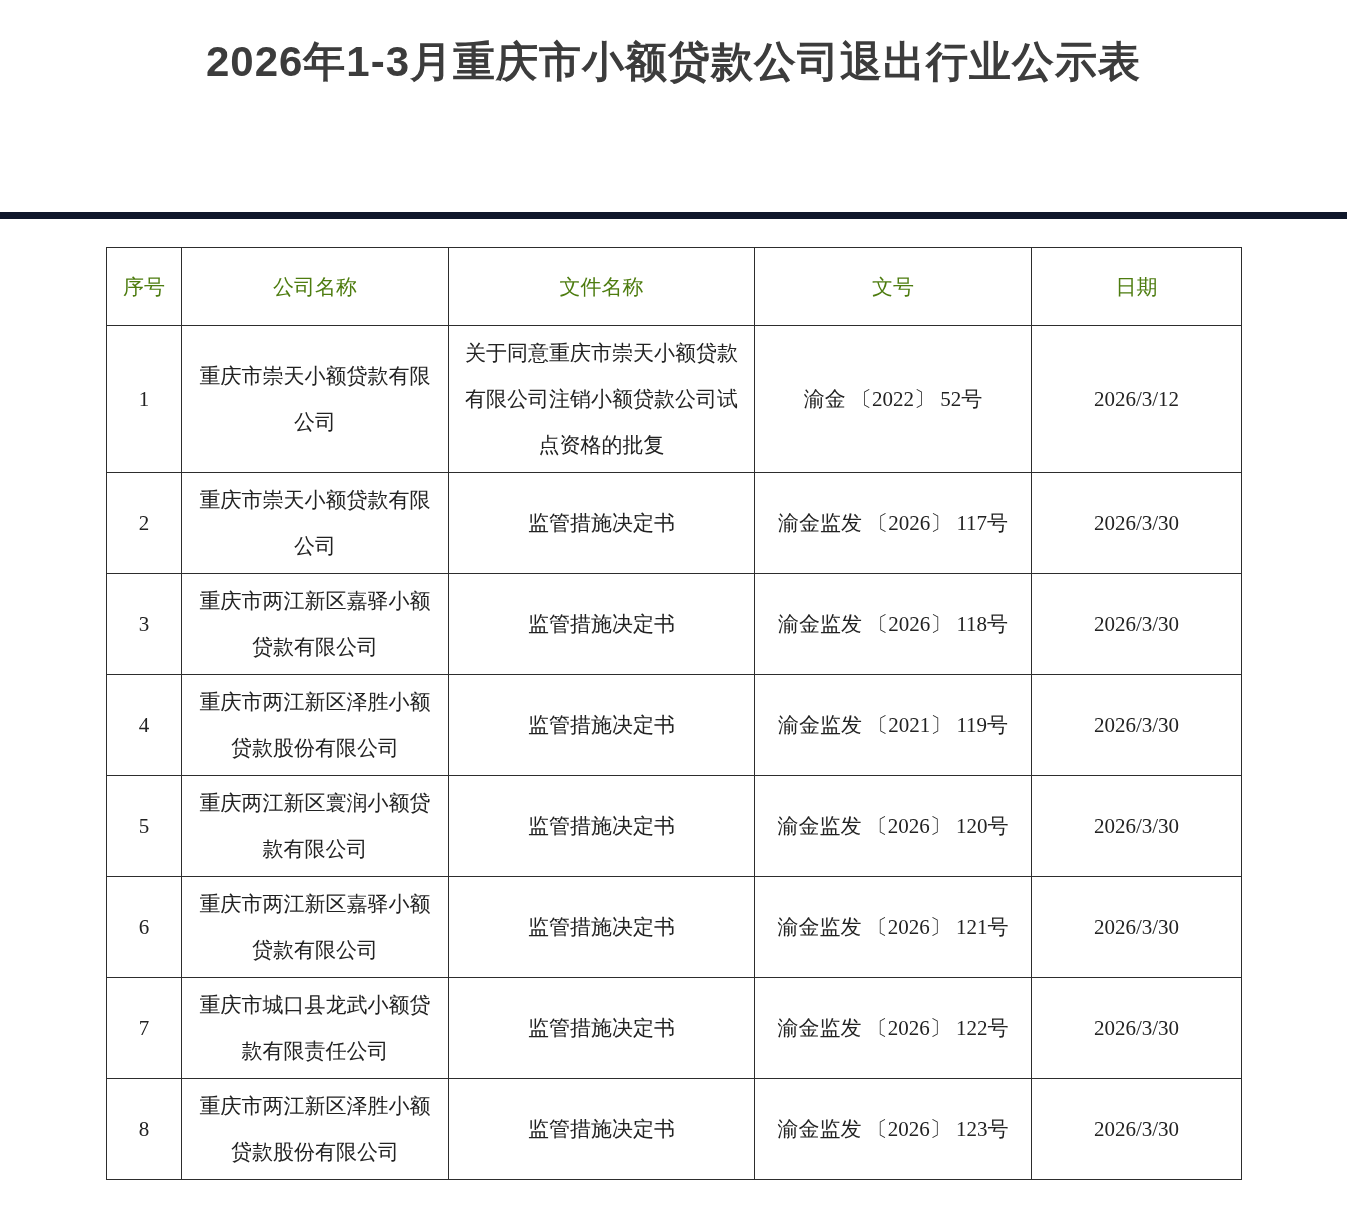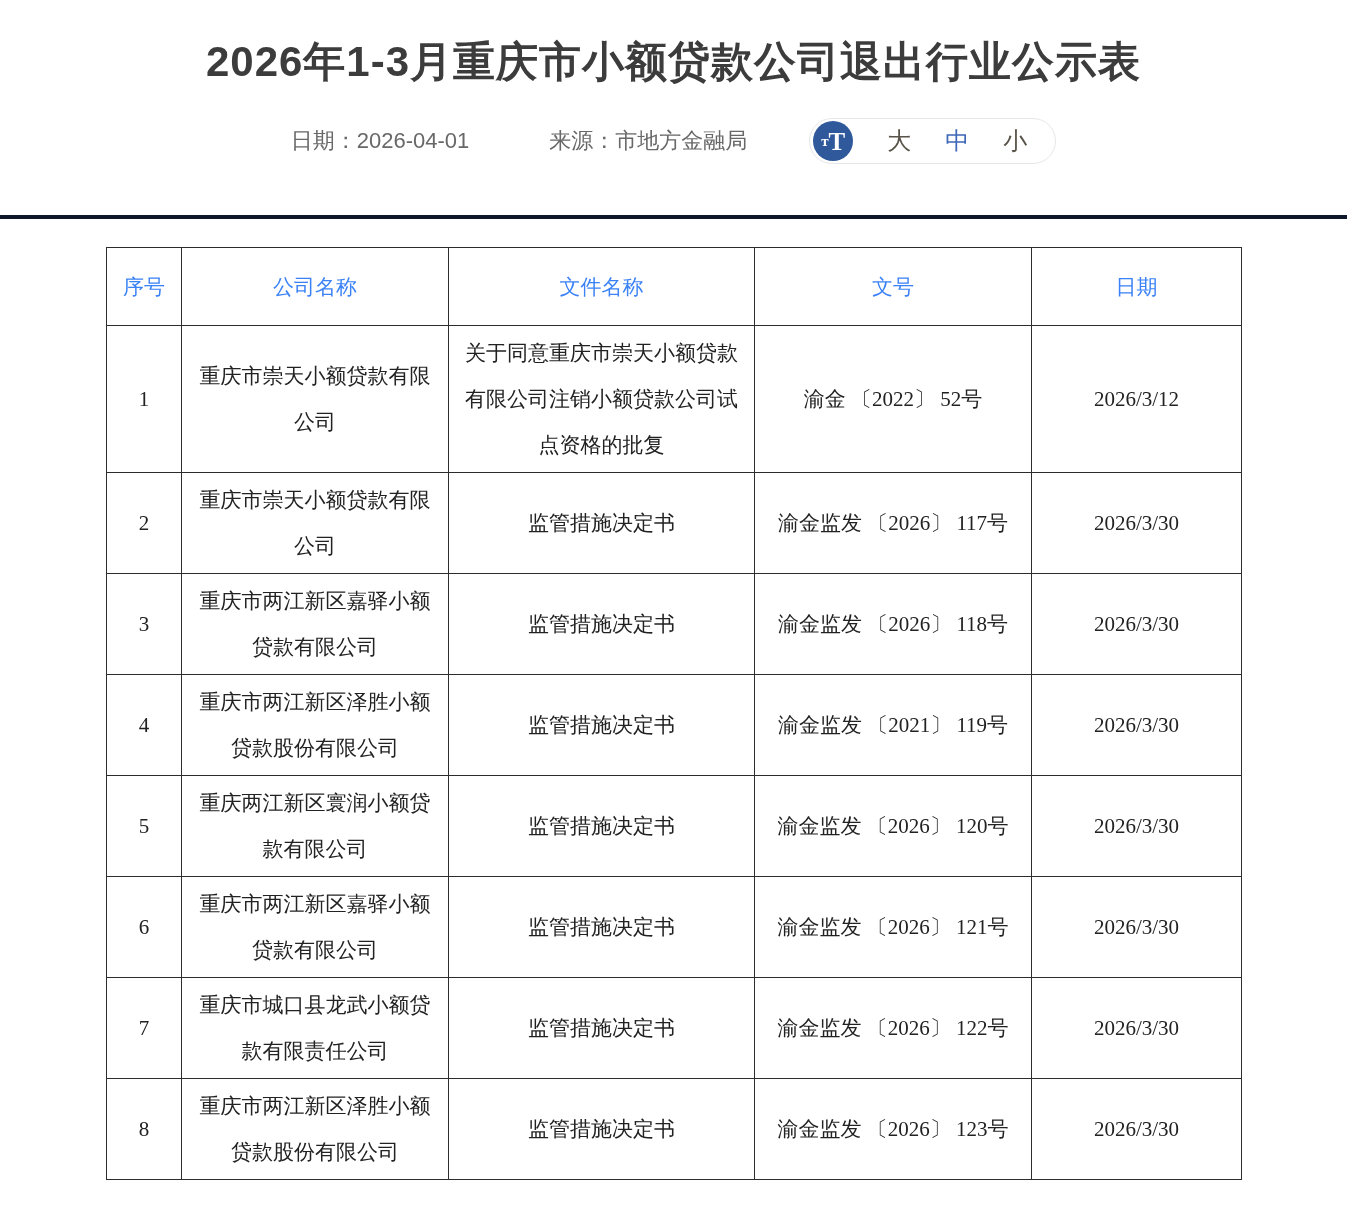--- a/index.html
+++ b/index.html
@@ -6,21 +6,21 @@
   html, body { background: #ffffff; }
   body {
     width: 1347px; height: 1206px; overflow: hidden;
     font-family: "Liberation Sans", "DejaVu Sans", sans-serif;
     color: #333;
   }
   
   .header-block {
     width: 100%;
     padding-top: 30px;
-    border-bottom: 4px solid #0f172a;
+    border-bottom: 7px solid #0f172a;
     height: 219px;
   }
   .page-title {
     text-align: center;
     font-size: 42px;
     font-weight: 700;
     color: #3c3c3c;
     line-height: 64px;
     letter-spacing: 1px;
   }
@@ -94,44 +94,31 @@
     text-align: center;
     vertical-align: middle;
     padding: 4px 14px;
     line-height: 46px;
     font-weight: 400;
   }
   .pub-table thead tr { height: 78px; }
   .pub-table thead th {
     font-family: "Liberation Sans", "DejaVu Sans", sans-serif;
     font-size: 21px;
-    color: #3b82f6;
+    color: #4d7c0f;
     line-height: 1.4;
   }
   .pub-table tbody tr { height: 93px; }
   .pub-table tbody tr.tall { height: 140px; }
 </style>
 </head>
 <body>
 
 <div class="header-block">
   <h1 class="page-title">2026年1-3月重庆市小额贷款公司退出行业公示表</h1>
-  <div class="meta-row">
-    <span class="meta-item">日期：2026-04-01</span>
-    <span class="meta-item">来源：市地方金融局</span>
-    <div class="fontsize-pill">
-      <span class="tt-circle">
-          <span class="tt-small">т</span>
-          <span class="tt-large">T</span>
-        </span>
-      <span class="fs-option">大</span>
-      <span class="fs-option active">中</span>
-      <span class="fs-option">小</span>
-    </div>
-  </div>
 </div>
 
 <div class="content">
 
   <table class="pub-table">
     <colgroup>
       <col style="width:75px">
         <col style="width:267px">
         <col style="width:306px">
         <col style="width:277px">

